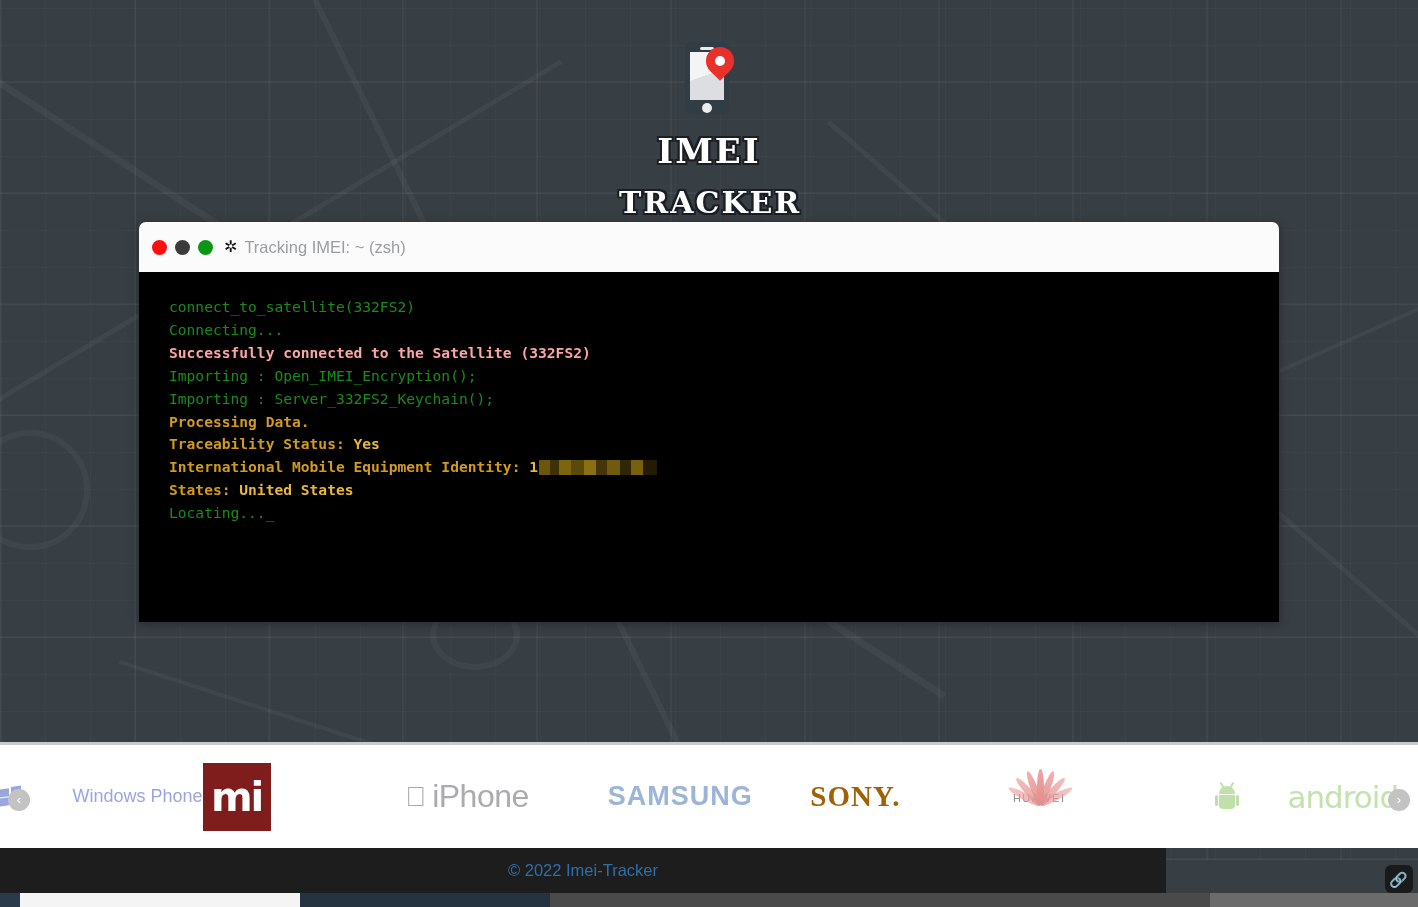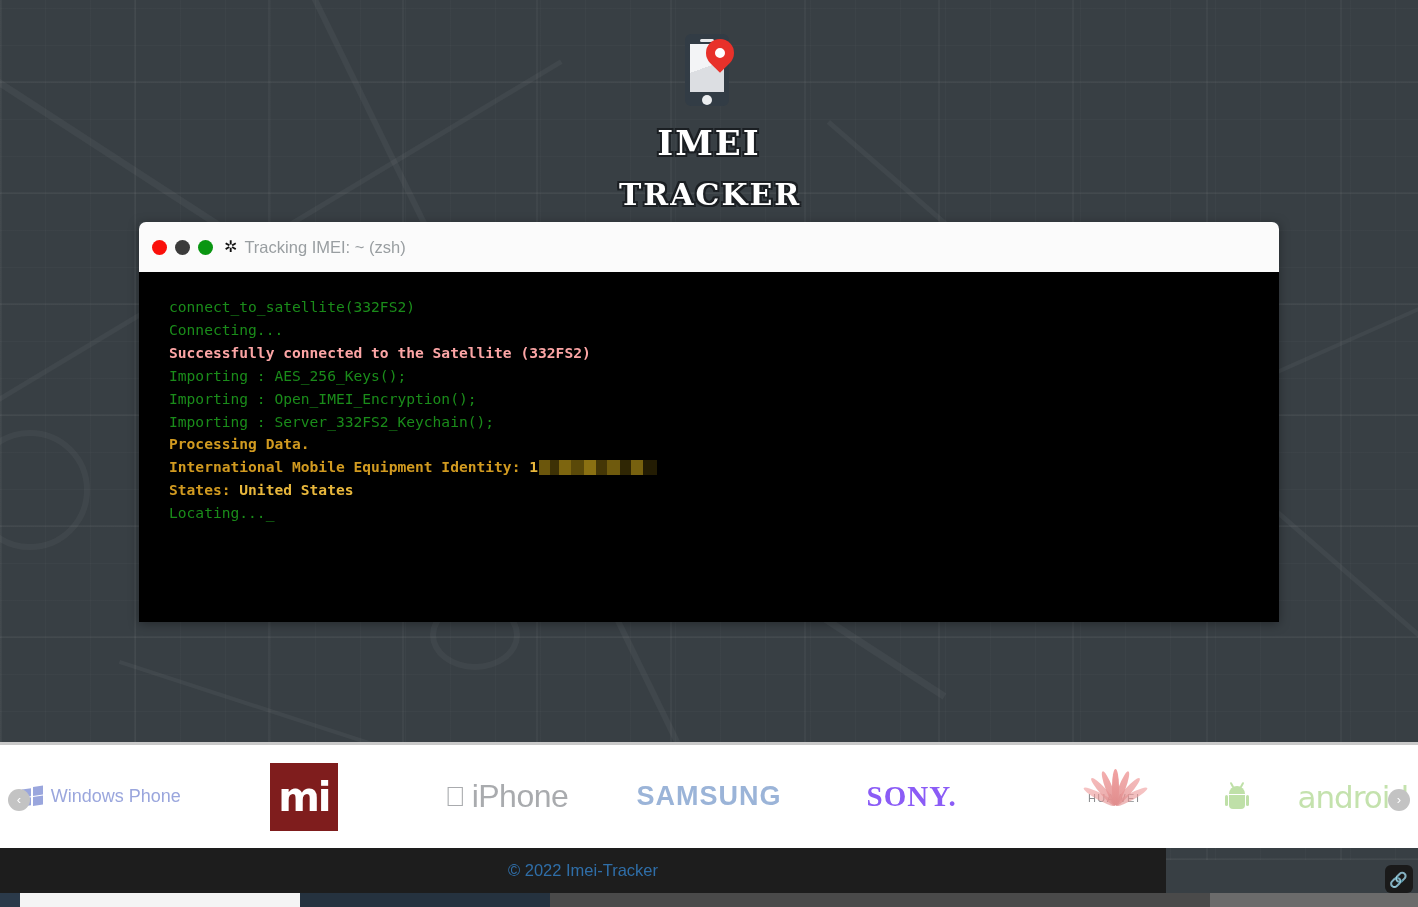--- a/index.html
+++ b/index.html
@@ -41,21 +41,21 @@
   .blob {
     position: absolute;
     border: 6px solid rgba(255,255,255,0.04);
     border-radius: 50%;
   }
 
   
   #site-header {
     position: absolute;
     left: 0; top: 0; width: 1418px; height: 210px;
-    display: flex; align-items: flex-end; justify-content: center;
+    display: flex; align-items: center; justify-content: center;
     padding-top: 50px;
     z-index: 3;
   }
   #brand-logo { width: 180px; text-align: center; }
   .phone-pin { position: relative; width: 48px; height: 72px; margin: 0 auto; }
   .phone-body {
     position: absolute; left: 0; top: 0;
     width: 44px; height: 72px;
     background: #323c45;
     border-radius: 6px;
@@ -168,21 +168,21 @@
     border-top: 3px solid #c9c9c9;
     z-index: 3;
   }
   #brand-track {
     display: flex; align-items: center;
     height: 103px;
   }
   .brand-slide {
     flex: 1 1 0;
     height: 130px;
-    display: flex; align-items: center; justify-content: center;
+    display: flex; align-items: center; justify-content: space-between;
   }
   .carousel-arrow {
     position: absolute;
     top: 44px;
     width: 22px; height: 22px;
     border-radius: 50%;
     background: #c3c3c3;
     color: #ffffff;
     font-size: 13px;
     line-height: 22px;
@@ -219,21 +219,21 @@
 
   .apple-row { display: flex; align-items: center; color: #a9abae; }
   .apple-glyph { font-size: 28px; margin-right: 6px; line-height: 1; }
   .apple-text  { font-size: 32px; letter-spacing: -0.5px; }
 
   .samsung-text {
     color: #9bb4d8; font-size: 27px; font-weight: bold;
     letter-spacing: 1px;
   }
   .sony-text {
-    color: #8b5cf6; font-size: 29px; font-weight: bold;
+    color: #a16207; font-size: 29px; font-weight: bold;
     font-family: "Liberation Serif", serif; letter-spacing: 1px;
   }
 
   .huawei-wrap { text-align: center; }
   .huawei-flower {
     width: 54px; height: 40px; margin: 0 auto 3px;
     position: relative;
   }
   .huawei-flower i {
     position: absolute; left: 24px; bottom: 0;
@@ -341,24 +341,24 @@
     <span class="tdot red"></span>
     <span class="tdot yellow"></span>
     <span class="tdot green"></span>
     <span id="gear-icon">✲</span>
     <span id="terminal-title">Tracking IMEI: ~ (zsh)</span>
   </div>
   <div id="terminal-body">
       <div class="tline dim">connect_to_satellite(332FS2)</div>
       <div class="tline dim">Connecting...</div>
       <div class="tline bright">Successfully connected to the Satellite (332FS2)</div>
-      <div class="tline dim">Importing : AES_256_Keys();</div>
       <div class="tline dim">Importing : Open_IMEI_Encryption();</div>
       <div class="tline dim">Importing : Server_332FS2_Keychain();</div>
       <div class="tline amber">Processing Data.</div>
+      <div class="tline amber"><span>Traceability Status: </span><span class="val">Yes</span></div>
       <div class="tline amber"><span>International Mobile Equipment Identity: </span><span class="val">1</span><span class="redaction"></span></div>
       <div class="tline amber"><span>States: </span><span class="val">United States</span></div>
       <div class="tline dim">Locating..._</div>
     </div>
 </section>
 
 <section id="brand-carousel">
   <div class="carousel-arrow" id="carousel-prev">‹</div>
   <div class="carousel-arrow" id="carousel-next">›</div>
   <div id="brand-track">

